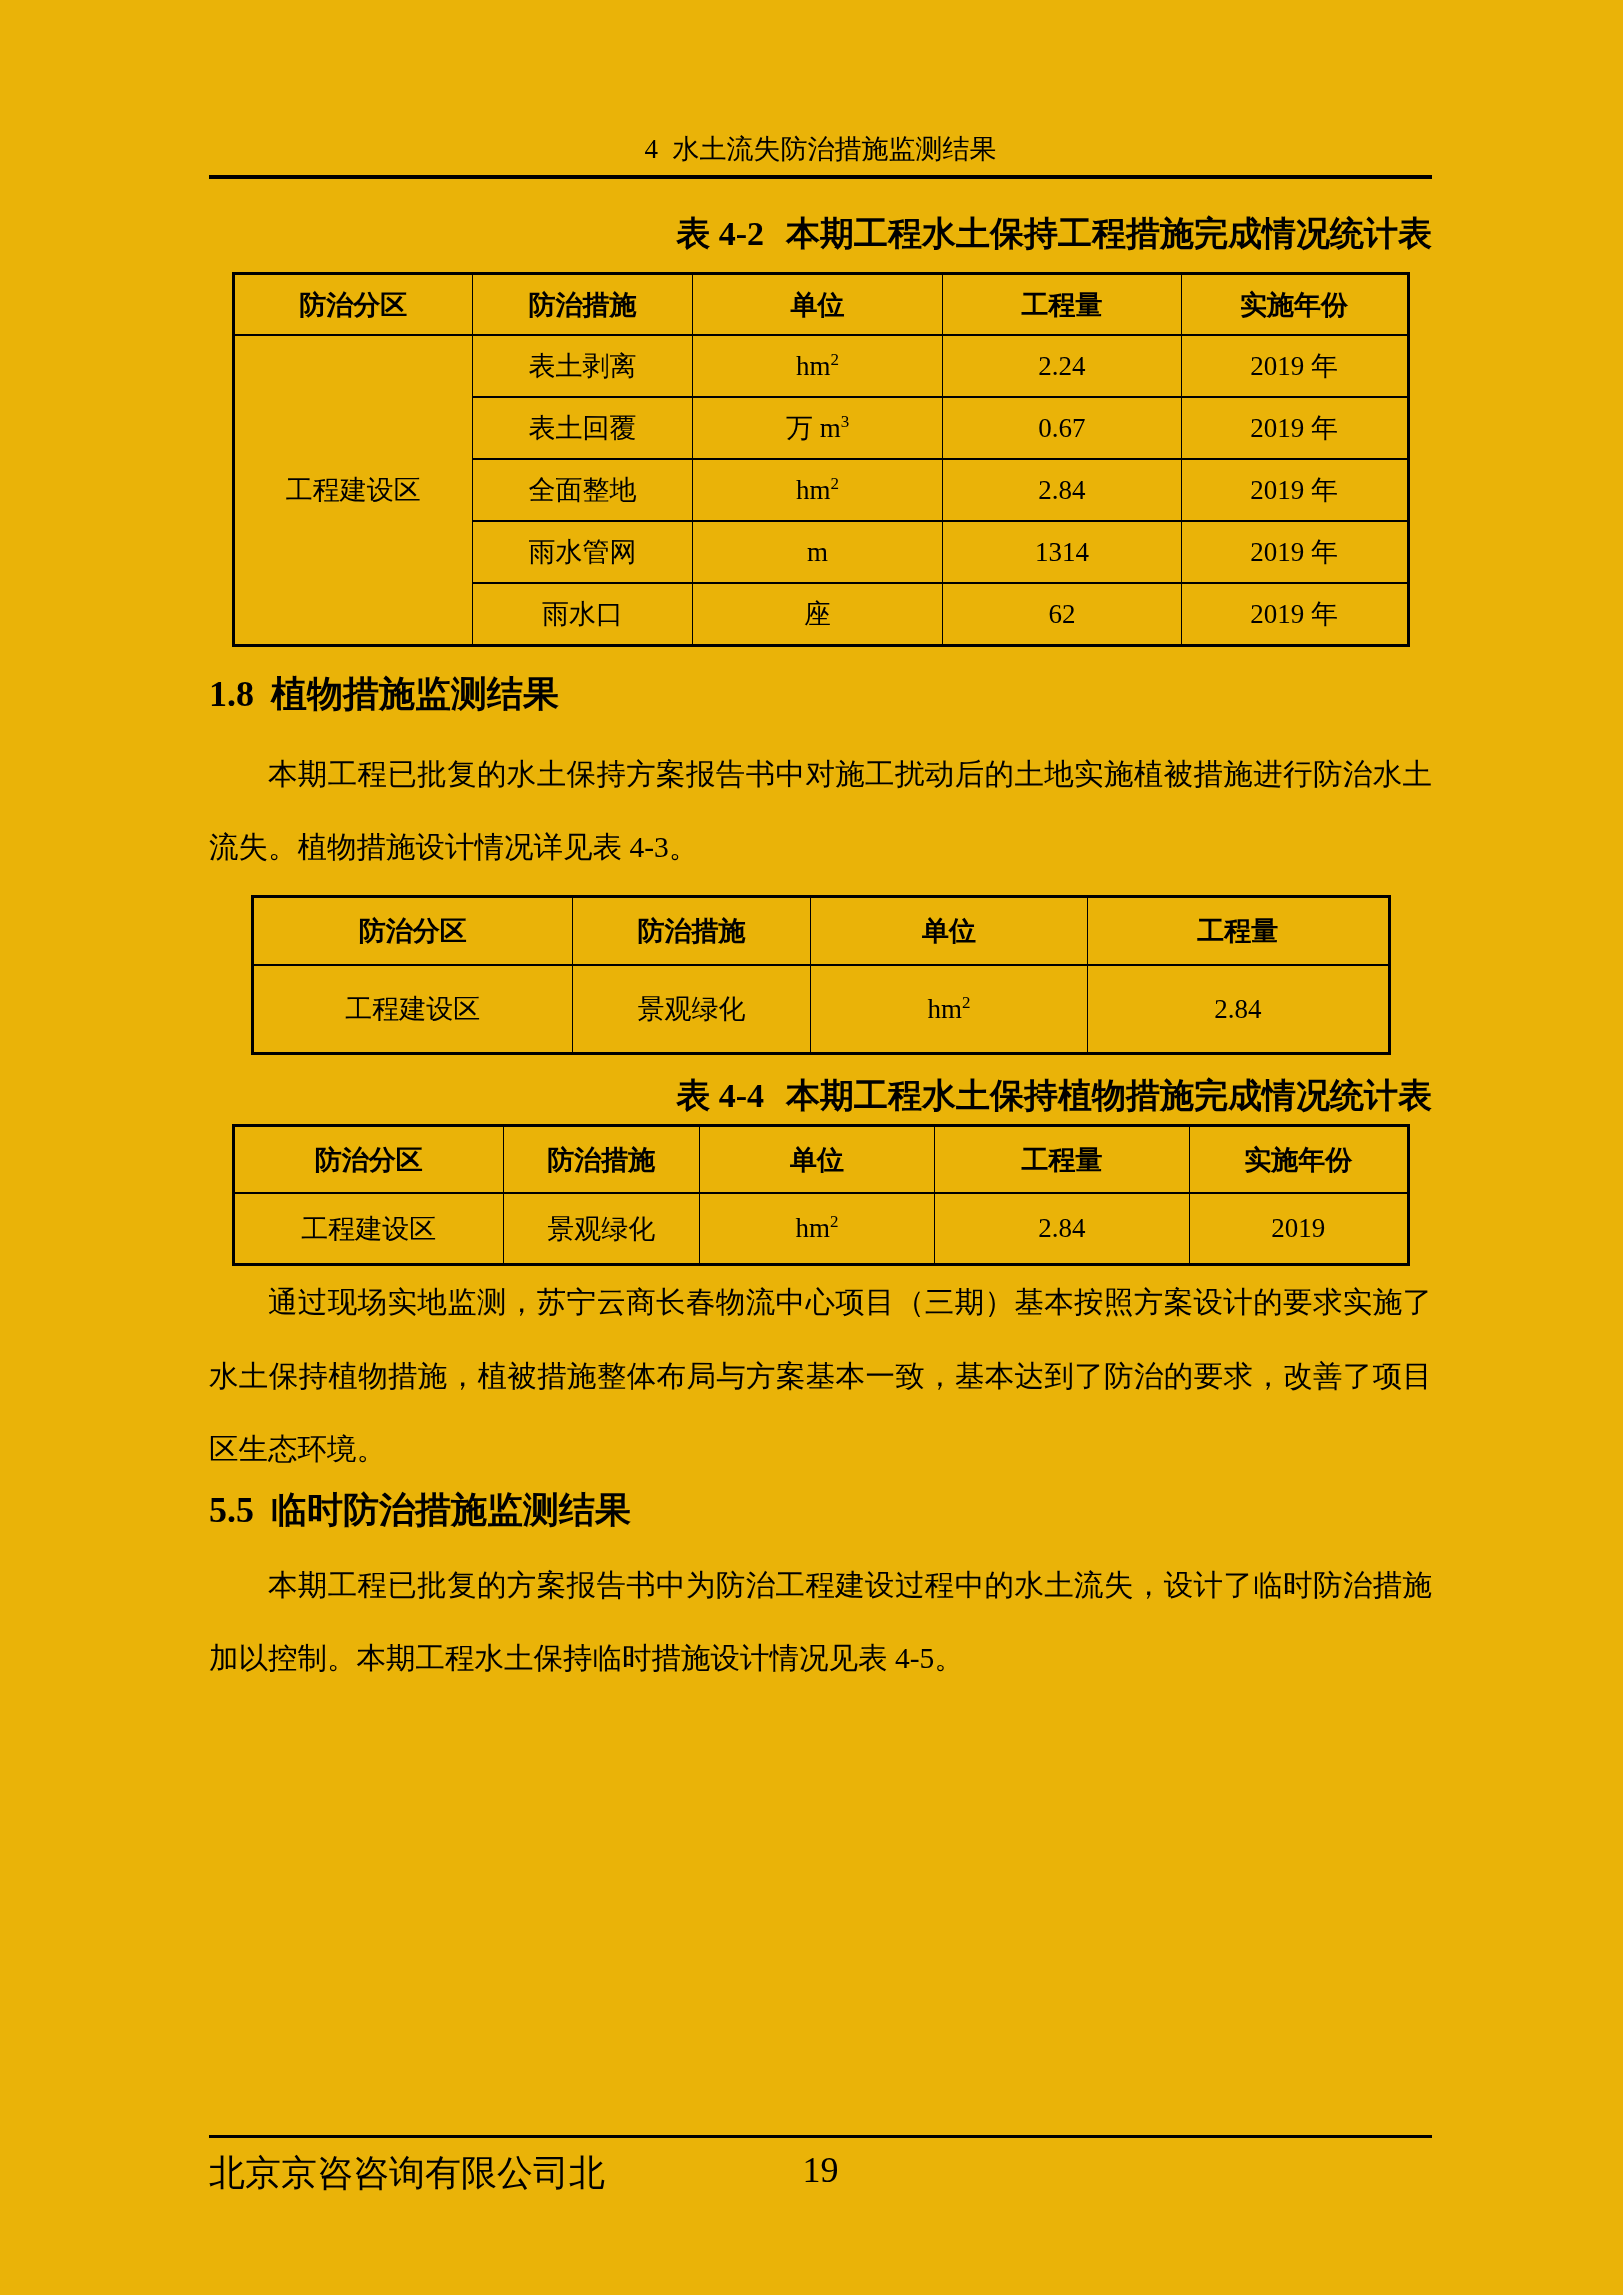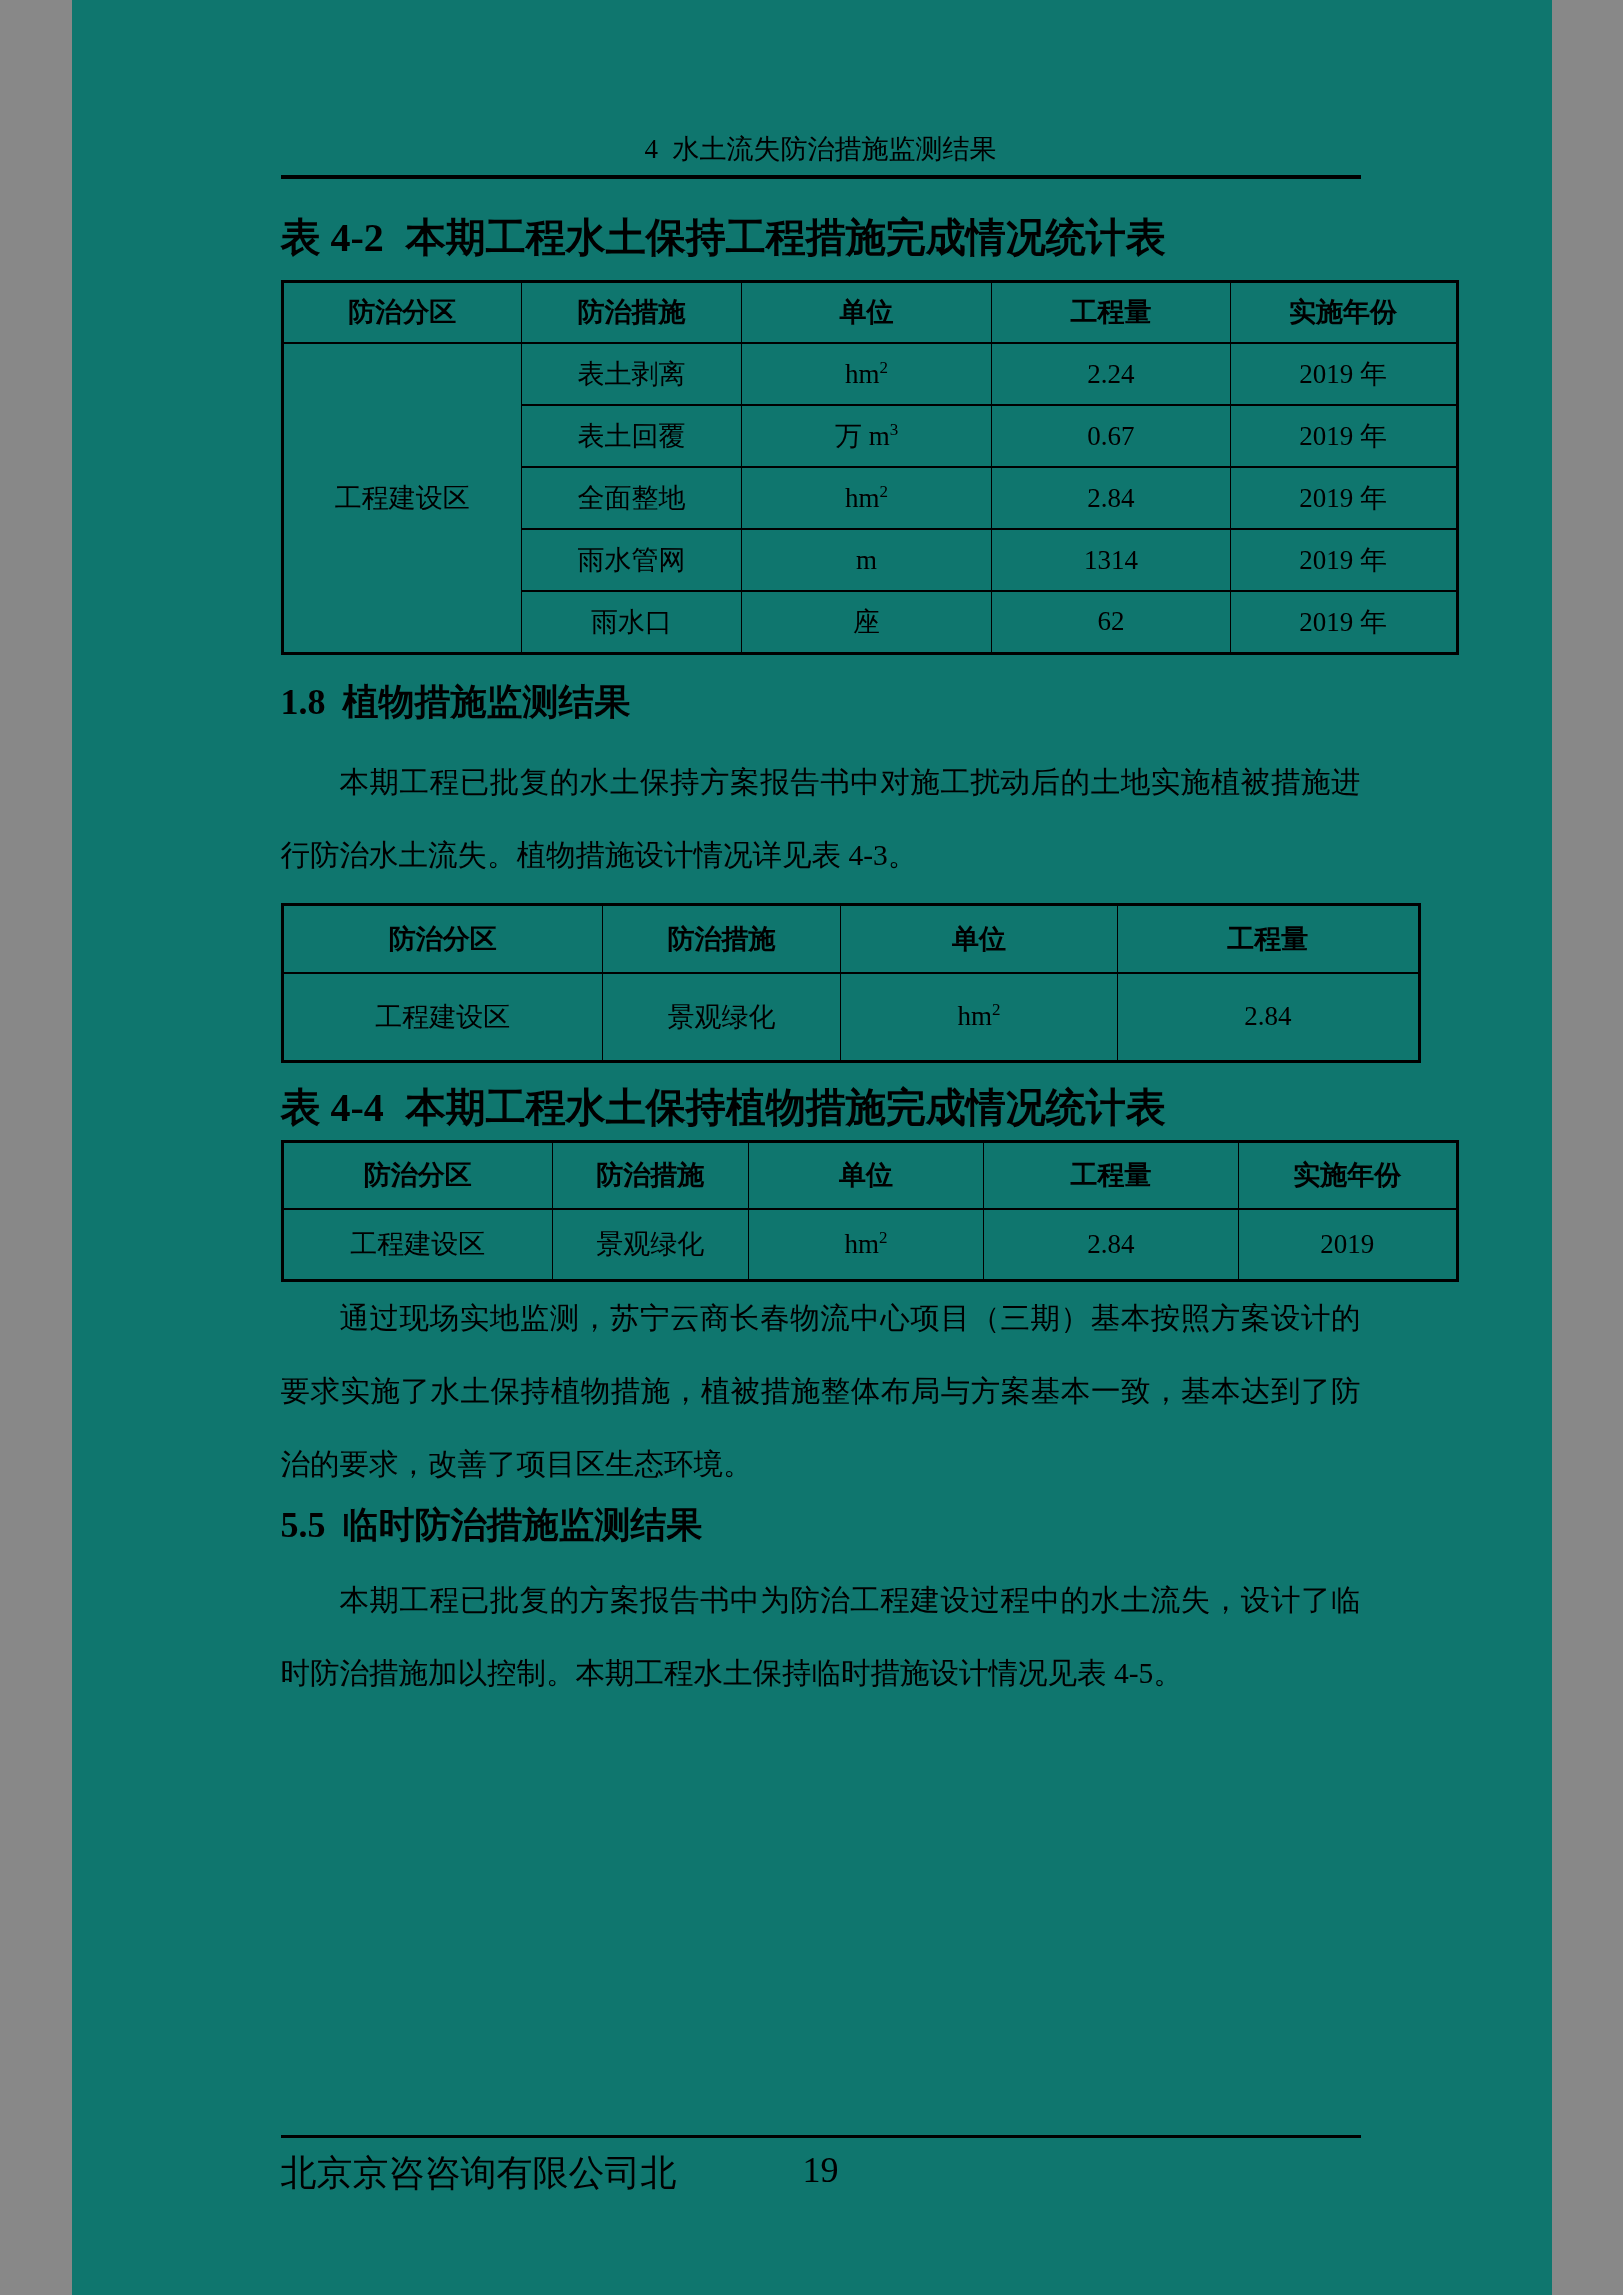--- a/index.html
+++ b/index.html
@@ -1,42 +1,42 @@
 <!DOCTYPE html>
 <html style="font-size:10.5px"><head>
 <meta charset="utf-8">
 <style>
   * { margin: 0; padding: 0; box-sizing: border-box; }
   html, body { background: #888; }
   .page {
     position: relative;
-    width: 1480px;
+    width: 1623px;
     height: 2295px;
-    background: #0f766e;
+    background: #eab308;
     font-family: "Liberation Serif", "DejaVu Serif", serif;
     color: #000;
     margin: 0 auto;
     overflow: hidden;
   }
   .content {
     padding: 131px 191px 0 209px;
   }
   
   .page-header {
     text-align: center;
     font-size: 27px;
     padding-bottom: 7.9px;
     border-bottom: 4.6px solid #000;
   }
   .page-header .chap-num { margin-right: 14.4px; }
   
   .tbl-caption {
-    text-align: left;
+    text-align: right;
     font-weight: bold;
-    font-size: 40px;
+    font-size: 34px;
     line-height: 1.3;
   }
   .cap-42 { margin-top: 33px; }
   .cap-43 { margin-top: 1.3px; }
   .cap-44 { margin-top: 19px; }
   .tbl-caption .cap-label { margin-right: 22px; }
   
   table {
     border-collapse: collapse;
     table-layout: fixed;

